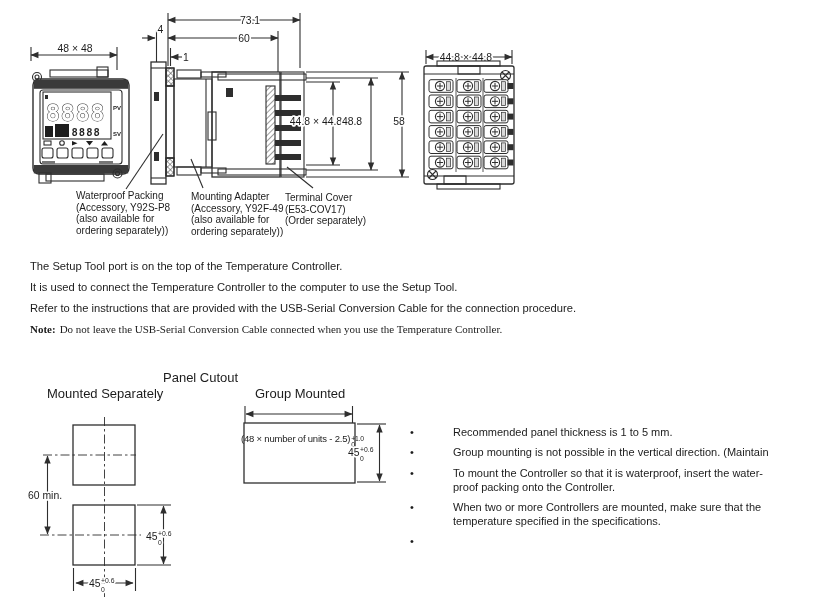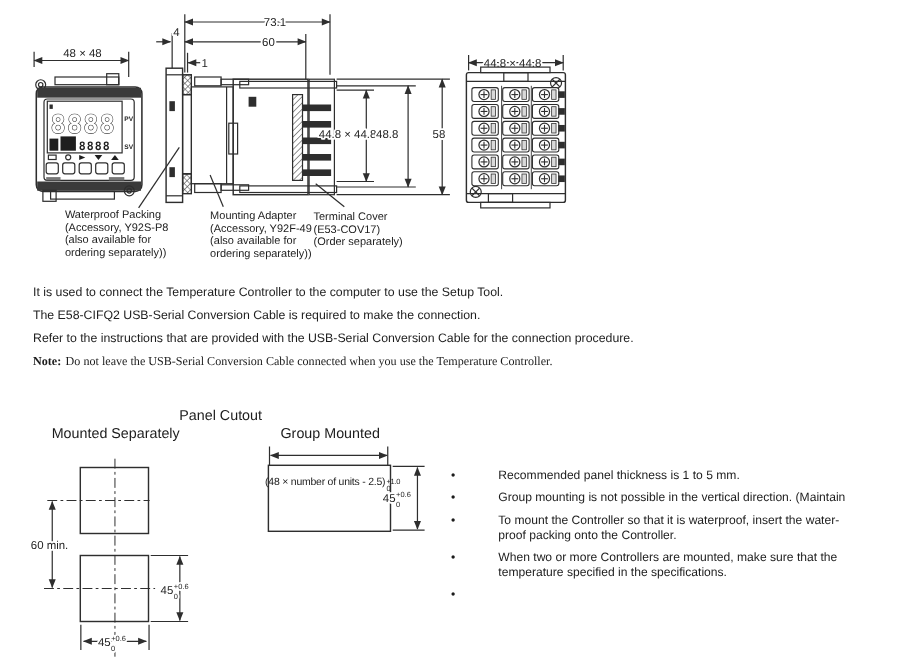--- a/index.html
+++ b/index.html
@@ -242,41 +242,41 @@
         <rect x="507.5" y="83" width="6" height="6"></rect>
           <rect x="507.5" y="98.3" width="6" height="6"></rect>
         <rect x="507.5" y="113.6" width="6" height="6"></rect>
           <rect x="507.5" y="128.9" width="6" height="6"></rect>
         <rect x="507.5" y="144.2" width="6" height="6"></rect>
           <rect x="507.5" y="159.5" width="6" height="6"></rect>
       </g>
     </g>
   </svg>
 
-  <div class="abs callout" style="left:59px;top:190px">
+  <div class="abs callout" style="left:76px;top:190px">
     <div>Waterproof Packing</div>
     <div>(Accessory, Y92S-P8</div>
     <div>(also available for</div>
     <div>ordering separately))</div>
   </div>
   <div class="abs callout" style="left:191px;top:191px">
     <div>Mounting Adapter</div>
     <div>(Accessory, Y92F-49</div>
     <div> (also available for</div>
     <div>ordering separately))</div>
   </div>
   <div class="abs callout" style="left:285px;top:192px">
     <div>Terminal Cover</div>
     <div>(E53-COV17)</div>
     <div>(Order separately)</div>
   </div>
 
   <div class="abs desc">
+    <div class="dline">The Setup Tool port is on the top of the Temperature Controller.</div>
     <div class="dline">It is used to connect the Temperature Controller to the computer to use the Setup Tool.</div>
-    <div class="dline">The E58-CIFQ2 USB-Serial Conversion Cable is required to make the connection.</div>
     <div class="dline">Refer to the instructions that are provided with the USB-Serial Conversion Cable for the connection procedure.</div>
     <div class="nline">
       <b>Note:</b><span>Do not leave the USB-Serial Conversion Cable connected when you use the Temperature Controller.</span>
     </div>
   </div>
 
   <div class="abs heading" style="left:163px;top:370px">Panel Cutout</div>
   <div class="abs heading" style="left:47px;top:386px">Mounted Separately</div>
   <div class="abs heading" style="left:255px;top:386px">Group Mounted</div>
   <div class="abs formula" style="left:241px;top:397px">

